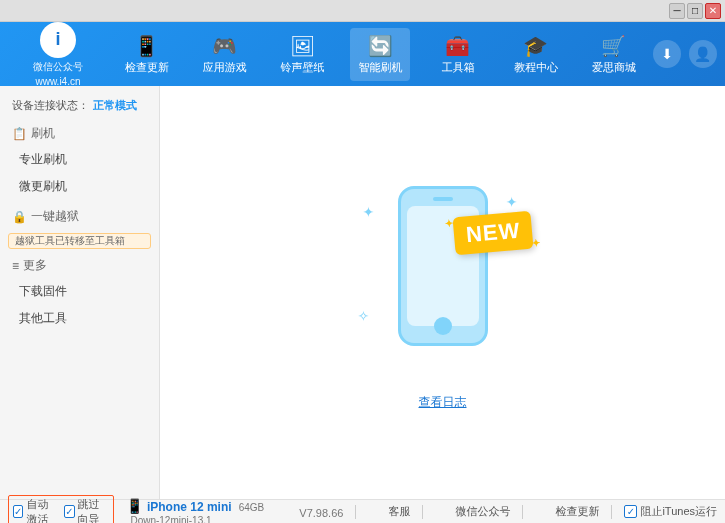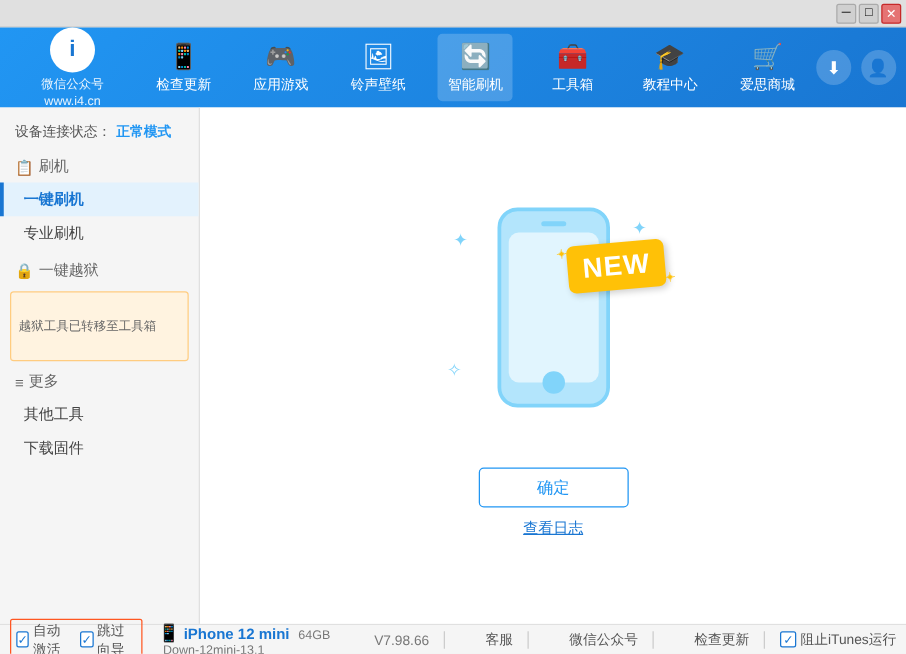--- a/index.html
+++ b/index.html
@@ -116,21 +116,21 @@
       color: #1976d2;
       border-left: 3px solid #1976d2;
       font-weight: bold;
     }
 
     .info-box {
       margin: 4px 8px;
       background: #fff3e0;
       border: 1px solid #ffcc80;
       border-radius: 3px;
-      padding: 20px 6px;
+      padding: 0 6px;
       font-size: 10px;
       color: #666;
     }
 
     
     .content {
       flex: 1;
       background: #fff;
       display: flex;
       flex-direction: column;
@@ -296,44 +296,44 @@
   <div class="sidebar">
     <div class="status-bar">
       <span>设备连接状态：</span>
       <span class="status-normal">正常模式</span>
     </div>
 
     <div class="sidebar-section-header">
       <span>📋</span>
       <span>刷机</span>
     </div>
-    <div class="sidebar-item active">
-      <span>一键刷机</span>
-    </div>
     <div class="sidebar-item">
       <span>专业刷机</span>
+    </div>
+    <div class="sidebar-item">
+      <span>微更刷机</span>
     </div>
 
     <div class="sidebar-section-header">
       <span>🔒</span>
       <span>一键越狱</span>
     </div>
     <div class="info-box">
       <span>越狱工具已转移至工具箱</span>
     </div>
 
     <div class="sidebar-section-header">
       <span>≡</span>
       <span>更多</span>
     </div>
     <div class="sidebar-item">
+      <span>下载固件</span>
+    </div>
+    <div class="sidebar-item">
       <span>其他工具</span>
-    </div>
-    <div class="sidebar-item">
-      <span>下载固件</span>
     </div>
   </div>
 
   <div class="content">
 
     <div class="illustration">
 
       <span class="sparkle" style="left:20px;top:30px;">✦</span>
       <span class="sparkle" style="right:25px;top:20px;">✦</span>
       <span class="sparkle" style="left:15px;bottom:50px;">✧</span>
@@ -344,21 +344,20 @@
           <div style="width:72px;height:120px;background:#e1f5fe;border-radius:8px;"></div>
           <div style="position:absolute;top:8px;left:50%;transform:translateX(-50%);width:20px;height:4px;background:#81d4fa;border-radius:2px;"></div>
           <div style="position:absolute;bottom:8px;left:50%;transform:translateX(-50%);width:18px;height:18px;border-radius:50%;background:#81d4fa;"></div>
         </div>
       </div>
 
       <div class="new-badge">NEW</div>
     </div>
 
 
-    <button class="confirm-btn">确定</button>
 
     <div class="diary-link">查看日志</div>
   </div>
 </div>
 
 <div class="bottom-bar">
   <div class="bottom-left">
     <div style="border:1px solid #ff5722;padding:1px 4px;border-radius:2px;display:flex;gap:6px;">
       <label class="checkbox-item">
         <div class="checkbox-box">✓</div>

